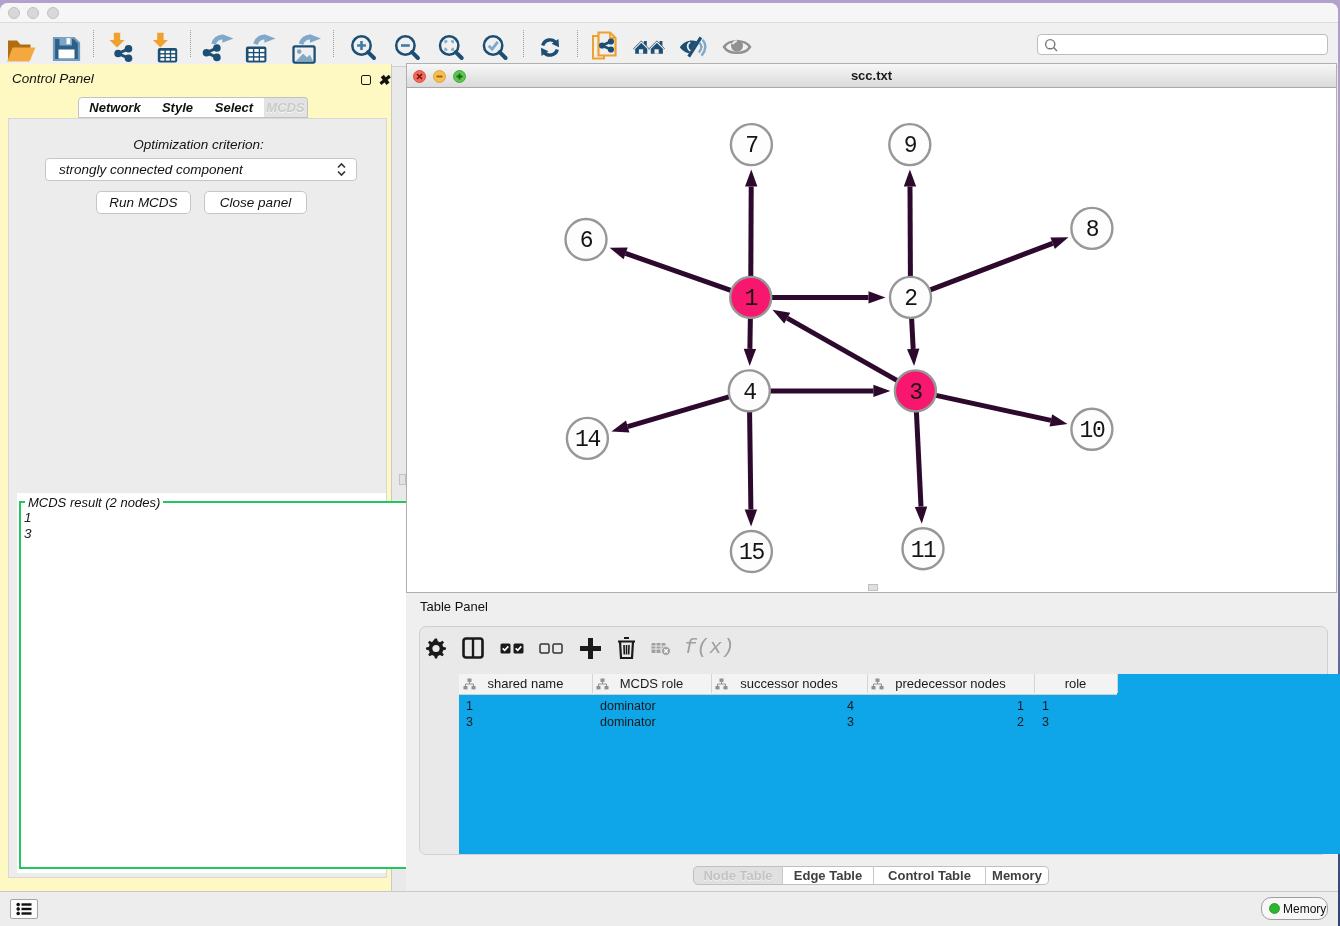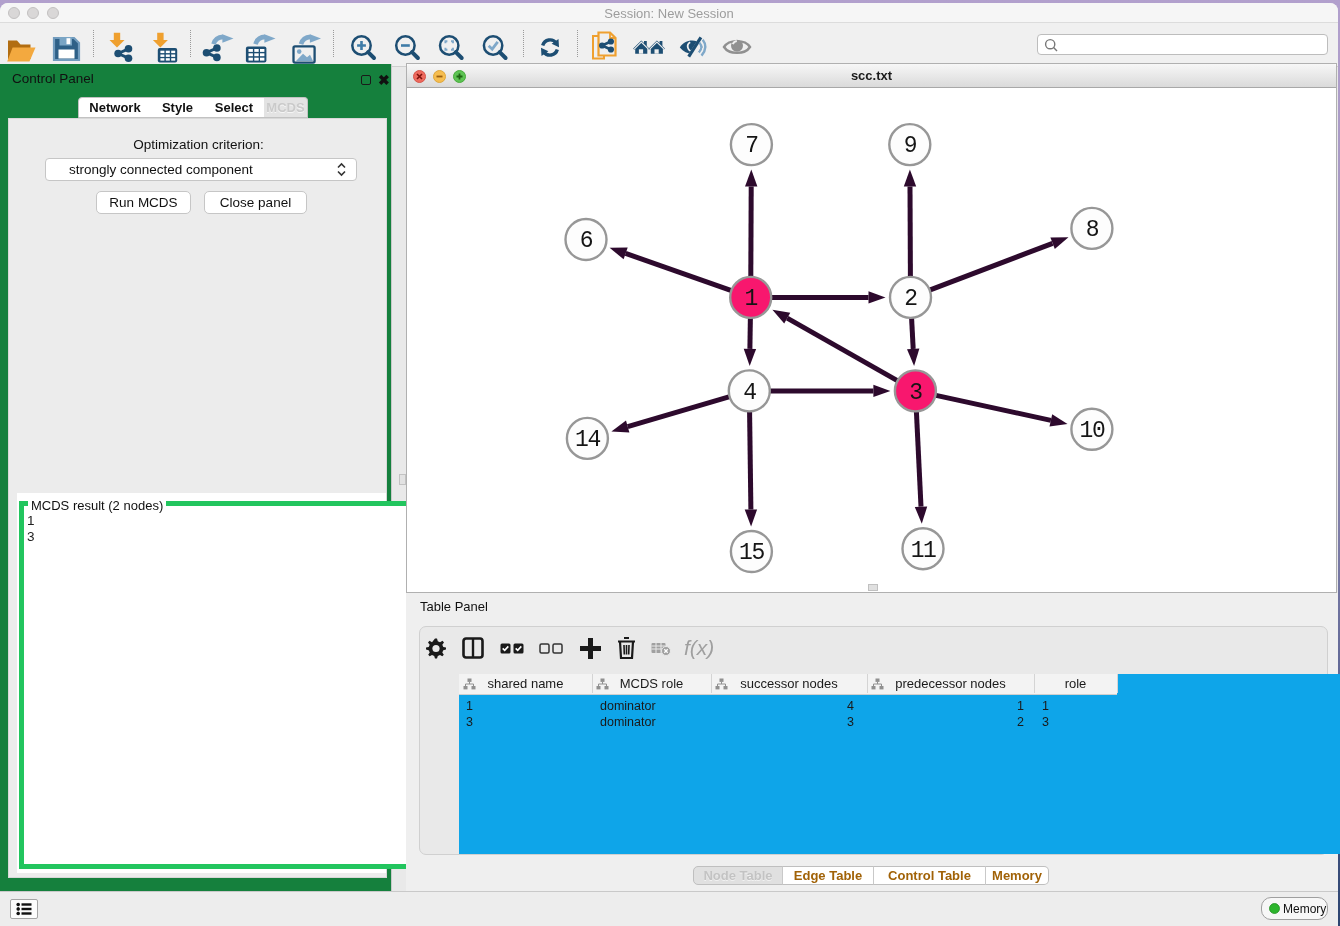--- a/index.html
+++ b/index.html
@@ -5,63 +5,62 @@
 body{width:1340px;height:926px;overflow:hidden;position:relative;
  background:linear-gradient(180deg,#b2a0cd 0%,#9c92bc 40%,#55608e 80%,#2c4470 100%);
  font-family:"Liberation Sans",sans-serif;-webkit-font-smoothing:antialiased;}
 #app{position:absolute;left:0;top:3px;width:1338px;height:923px;background:#e9e9e9;border-radius:8px 8px 0 0;}
 #titlebar{position:absolute;left:0;top:0;width:1338px;height:19px;background:#f6f6f6;border-bottom:1px solid #dcdcdc;border-radius:8px 8px 0 0;}
 .tl{position:absolute;top:4px;width:12px;height:12px;border-radius:50%;background:#d9d7d7;border:1px solid #c3c1c1;box-sizing:border-box;}
 #ttext{position:absolute;top:3px;left:0;width:1338px;text-align:center;font-size:13px;color:#9d9d9d;}
 #toolbar{position:absolute;left:0;top:20px;width:1338px;height:43px;background:#f0f0f0;border-bottom:1px solid #cfcfcf;}
 .sep{position:absolute;top:7px;height:27px;width:0;border-left:1px dotted #9a9a9a;}
 #search{position:absolute;left:1037px;top:11px;width:291px;height:21px;background:#fff;border:1px solid #bdbdbd;border-radius:4px;box-sizing:border-box;}
-#cpanel{position:absolute;left:0;top:61px;width:391px;height:827px;background:#15803d;border-right:1px solid #c9c9c9;}
+#cpanel{position:absolute;left:0;top:61px;width:391px;height:827px;background:#fef9c3;border-right:1px solid #c9c9c9;font-style:italic;}
 #cplabel{position:absolute;left:12px;top:7px;font-size:13.5px;color:#111;}
 .winbtn-sq{position:absolute;width:10px;height:10px;border:1.5px solid #1a1a1a;border-radius:2px;box-sizing:border-box;}
 .winbtn-x{position:absolute;font-size:14px;font-weight:bold;color:#111;line-height:10px;}
 #cptabs{position:absolute;left:78px;top:33px;height:21px;}
 .cptab{position:absolute;top:0;height:21px;box-sizing:border-box;background:#fff;border:1px solid #c2c2c2;font-size:13px;font-weight:bold;color:#111;text-align:center;line-height:20px;}
 #tabpanel{position:absolute;left:8px;top:54px;width:379px;height:760px;background:#ececec;border:1px solid #d8d8d8;box-sizing:border-box;}
 #optlabel{position:absolute;left:0;top:18px;width:379px;text-align:center;font-size:13.5px;color:#111;}
-#dropdown{position:absolute;left:36px;top:39px;width:312px;height:23px;background:#fff;border:1px solid #c6c6c6;border-radius:4px;box-sizing:border-box;font-size:13.5px;color:#111;line-height:21px;padding-left:23px;}
+#dropdown{position:absolute;left:36px;top:39px;width:312px;height:23px;background:#fff;border:1px solid #c6c6c6;border-radius:4px;box-sizing:border-box;font-size:13.5px;color:#111;line-height:21px;padding-left:13px;}
 .btn{position:absolute;top:72px;height:23px;background:#fff;border:1px solid #c6c6c6;border-radius:5px;box-sizing:border-box;font-size:13.5px;color:#111;text-align:center;line-height:21px;}
 #resultwrap{position:absolute;left:8px;top:374px;width:369px;height:380px;background:#fff;}
-#mcdsbox{position:absolute;left:2px;top:8px;width:420px;height:368px;background:#fff;border:5px solid #22c55e;box-sizing:border-box;}
+#mcdsbox{position:absolute;left:2px;top:8px;width:420px;height:368px;background:#fff;border:2px solid #22c55e;box-sizing:border-box;}
 #mcdslabel{position:absolute;left:4px;top:-8px;background:#fff;padding:0 3px;font-size:13px;color:#111;}
 #mcdstext{position:absolute;left:3px;top:7px;font-size:13.5px;color:#222;line-height:16px;}
 #mcdsscroll{position:absolute;right:2px;top:9px;width:14px;height:350px;background:#f7f7f7;border:1px solid #e4e4e4;box-sizing:border-box;}
 #grip{position:absolute;left:399px;top:471px;width:5px;height:9px;background:#e2e2e2;border:1px solid #c2c2c2;}
 #netwin{position:absolute;left:406px;top:60px;width:931px;height:530px;background:#fff;border:1px solid #b0b0b0;box-sizing:border-box;}
 #nettitle{position:absolute;left:0;top:0;width:929px;height:23px;background:linear-gradient(180deg,#f7f7f7,#dadada);border-bottom:1px solid #a8a8a8;border-radius:3px 3px 0 0;}
 .tfl{position:absolute;top:6px;width:13px;height:13px;border-radius:50%;box-sizing:border-box;}
 .tfl svg{display:block;position:absolute;left:0;top:0;}
 #netname{position:absolute;left:0;top:4px;width:929px;text-align:center;font-size:13px;font-weight:bold;color:#1a1a1a;}
 #canvas{position:absolute;left:0;top:24px;width:929px;height:504px;background:#fff;overflow:hidden;}
 #netgrip{position:absolute;left:461px;bottom:1px;width:8px;height:5px;background:#e0e0e0;border:1px solid #c0c0c0;}
 #tpanel{position:absolute;left:406px;top:590px;width:932px;height:298px;background:#efefef;}
 #tplabel{position:absolute;left:14px;top:6px;font-size:13px;color:#111;}
 #tcontainer{position:absolute;left:13px;top:33px;width:909px;height:229px;background:#e9e9e9;border:1px solid #d0d0d0;border-radius:7px;box-sizing:border-box;}
 #ttable{position:absolute;left:1px;top:47px;width:905px;height:180px;background:#0ea5e9;margin-left:38px;}
 #thead{position:absolute;left:0;top:0;width:658px;height:20px;background:#f3f3f3;border-bottom:1px solid #cfcfcf;}
 .thcell{position:absolute;top:0;height:19px;border-right:1px solid #d4d4d4;font-size:13px;color:#1a1a1a;text-align:center;line-height:19px;}
 .trow{position:absolute;font-size:12.5px;color:#1a1a1a;}
 #ttabs{position:absolute;left:287px;top:273px;height:19px;}
-.ttab{position:absolute;top:0;height:19px;box-sizing:border-box;border:1px solid #bfbfbf;font-size:13px;text-align:center;line-height:17px;background:#fff;color:#a16207;font-weight:bold;}
+.ttab{position:absolute;top:0;height:19px;box-sizing:border-box;border:1px solid #bfbfbf;font-size:13px;text-align:center;line-height:17px;background:#fff;color:#404040;font-weight:bold;}
 #statusbar{position:absolute;left:0;top:888px;width:1338px;height:35px;background:#ededed;border-top:1px solid #c9c9c9;}
 #membtn{position:absolute;left:1261px;top:5px;width:67px;height:23px;background:#f7f7f7;border:1px solid #9f9f9f;border-radius:10px;box-sizing:border-box;}
 #listbtn{position:absolute;left:10px;top:7px;width:28px;height:20px;background:#fcfcfc;border:1px solid #a5a5a5;border-radius:2px;box-sizing:border-box;}
 </style></head>
 <body>
 <div id="app">
  <div id="titlebar">
   <div class="tl" style="left:8px"></div>
   <div class="tl" style="left:27px"></div>
   <div class="tl" style="left:47px"></div>
-  <div id="ttext">Session: New Session</div>
  </div>
  <div id="toolbar">
   <svg width="1338" height="39" style="position:absolute;left:0;top:5px">
         <path d="M8 31 L8 12.5 L17 12.5 L20.5 16.5 L30.5 16.5 L30.5 31 Z" fill="#b26d11"></path>
         <path d="M7.2 33.5 L12.6 19.5 L35.5 19.5 L29.5 33.5 Z" fill="#f3a93f"></path>
         <path d="M54 10 L74 10 L79 15 L79 32 L54 32 Z" fill="#2e6087" stroke="#729cbe" stroke-width="2.2"></path>
         <rect x="59.5" y="9" width="12.5" height="8.5" fill="#7aa5c5"></rect>
         <rect x="66.5" y="10.2" width="3.8" height="6" fill="#fff"></rect>
         <rect x="58.5" y="21.5" width="16" height="9" fill="#fff"></rect>
         <path d="M113.8 4.7 L120.2 4.7 L120.2 12.0 L124.5 12.0 L117 19.5 L109.5 12.0 L113.8 12.0 Z" fill="#efa02f"></path>
@@ -296,21 +295,21 @@
         </svg>
         <svg width="20" height="15" style="position:absolute;left:231.0px;top:13.5px" viewBox="0 0 20 15">
           <rect x="0.5" y="2" width="14" height="10" rx="1" fill="#a0a0a0"></rect>
           <line x1="0.5" y1="5" x2="14.5" y2="5" stroke="#e9e9e9" stroke-width="1"></line>
           <line x1="0.5" y1="8" x2="14.5" y2="8" stroke="#e9e9e9" stroke-width="1"></line>
           <line x1="5" y1="2" x2="5" y2="12" stroke="#e9e9e9" stroke-width="1"></line>
           <line x1="10" y1="2" x2="10" y2="12" stroke="#e9e9e9" stroke-width="1"></line>
           <circle cx="15" cy="10" r="4.5" fill="#a0a0a0" stroke="#e9e9e9" stroke-width="1"></circle>
           <path d="M13.3 8.3 L16.7 11.7 M16.7 8.3 L13.3 11.7" stroke="#fff" stroke-width="1.3"></path>
         </svg>
-        <div style="position:absolute;left:264px;top:9px;font-family:Liberation Sans, sans-serif;font-style:italic;font-size:21px;color:#9f9f9f">f(x)</div>
+        <div style="position:absolute;left:264px;top:9px;font-family:Liberation Mono, monospace;font-style:italic;font-size:21px;color:#9f9f9f">f(x)</div>
    <div id="ttable">
     <div id="thead">
      <div class="thcell" style="left:0;width:133px"><svg width="13" height="12" style="position:absolute;left:4px;top:4px" viewBox="0 0 13 12">
                 <rect x="4.5" y="0.5" width="4" height="3.4" fill="#909090"></rect>
                 <path d="M6.5 3.9 L6.5 6 M2.5 8 L2.5 6 L10.5 6 L10.5 8" fill="none" stroke="#909090" stroke-width="1"></path>
                 <rect x="0.5" y="8" width="4" height="3.4" fill="#909090"></rect>
                 <rect x="8.5" y="8" width="4" height="3.4" fill="#909090"></rect>
               </svg>shared name</div>
      <div class="thcell" style="left:133px;width:119px"><svg width="13" height="12" style="position:absolute;left:4px;top:4px" viewBox="0 0 13 12">
                 <rect x="4.5" y="0.5" width="4" height="3.4" fill="#909090"></rect>

